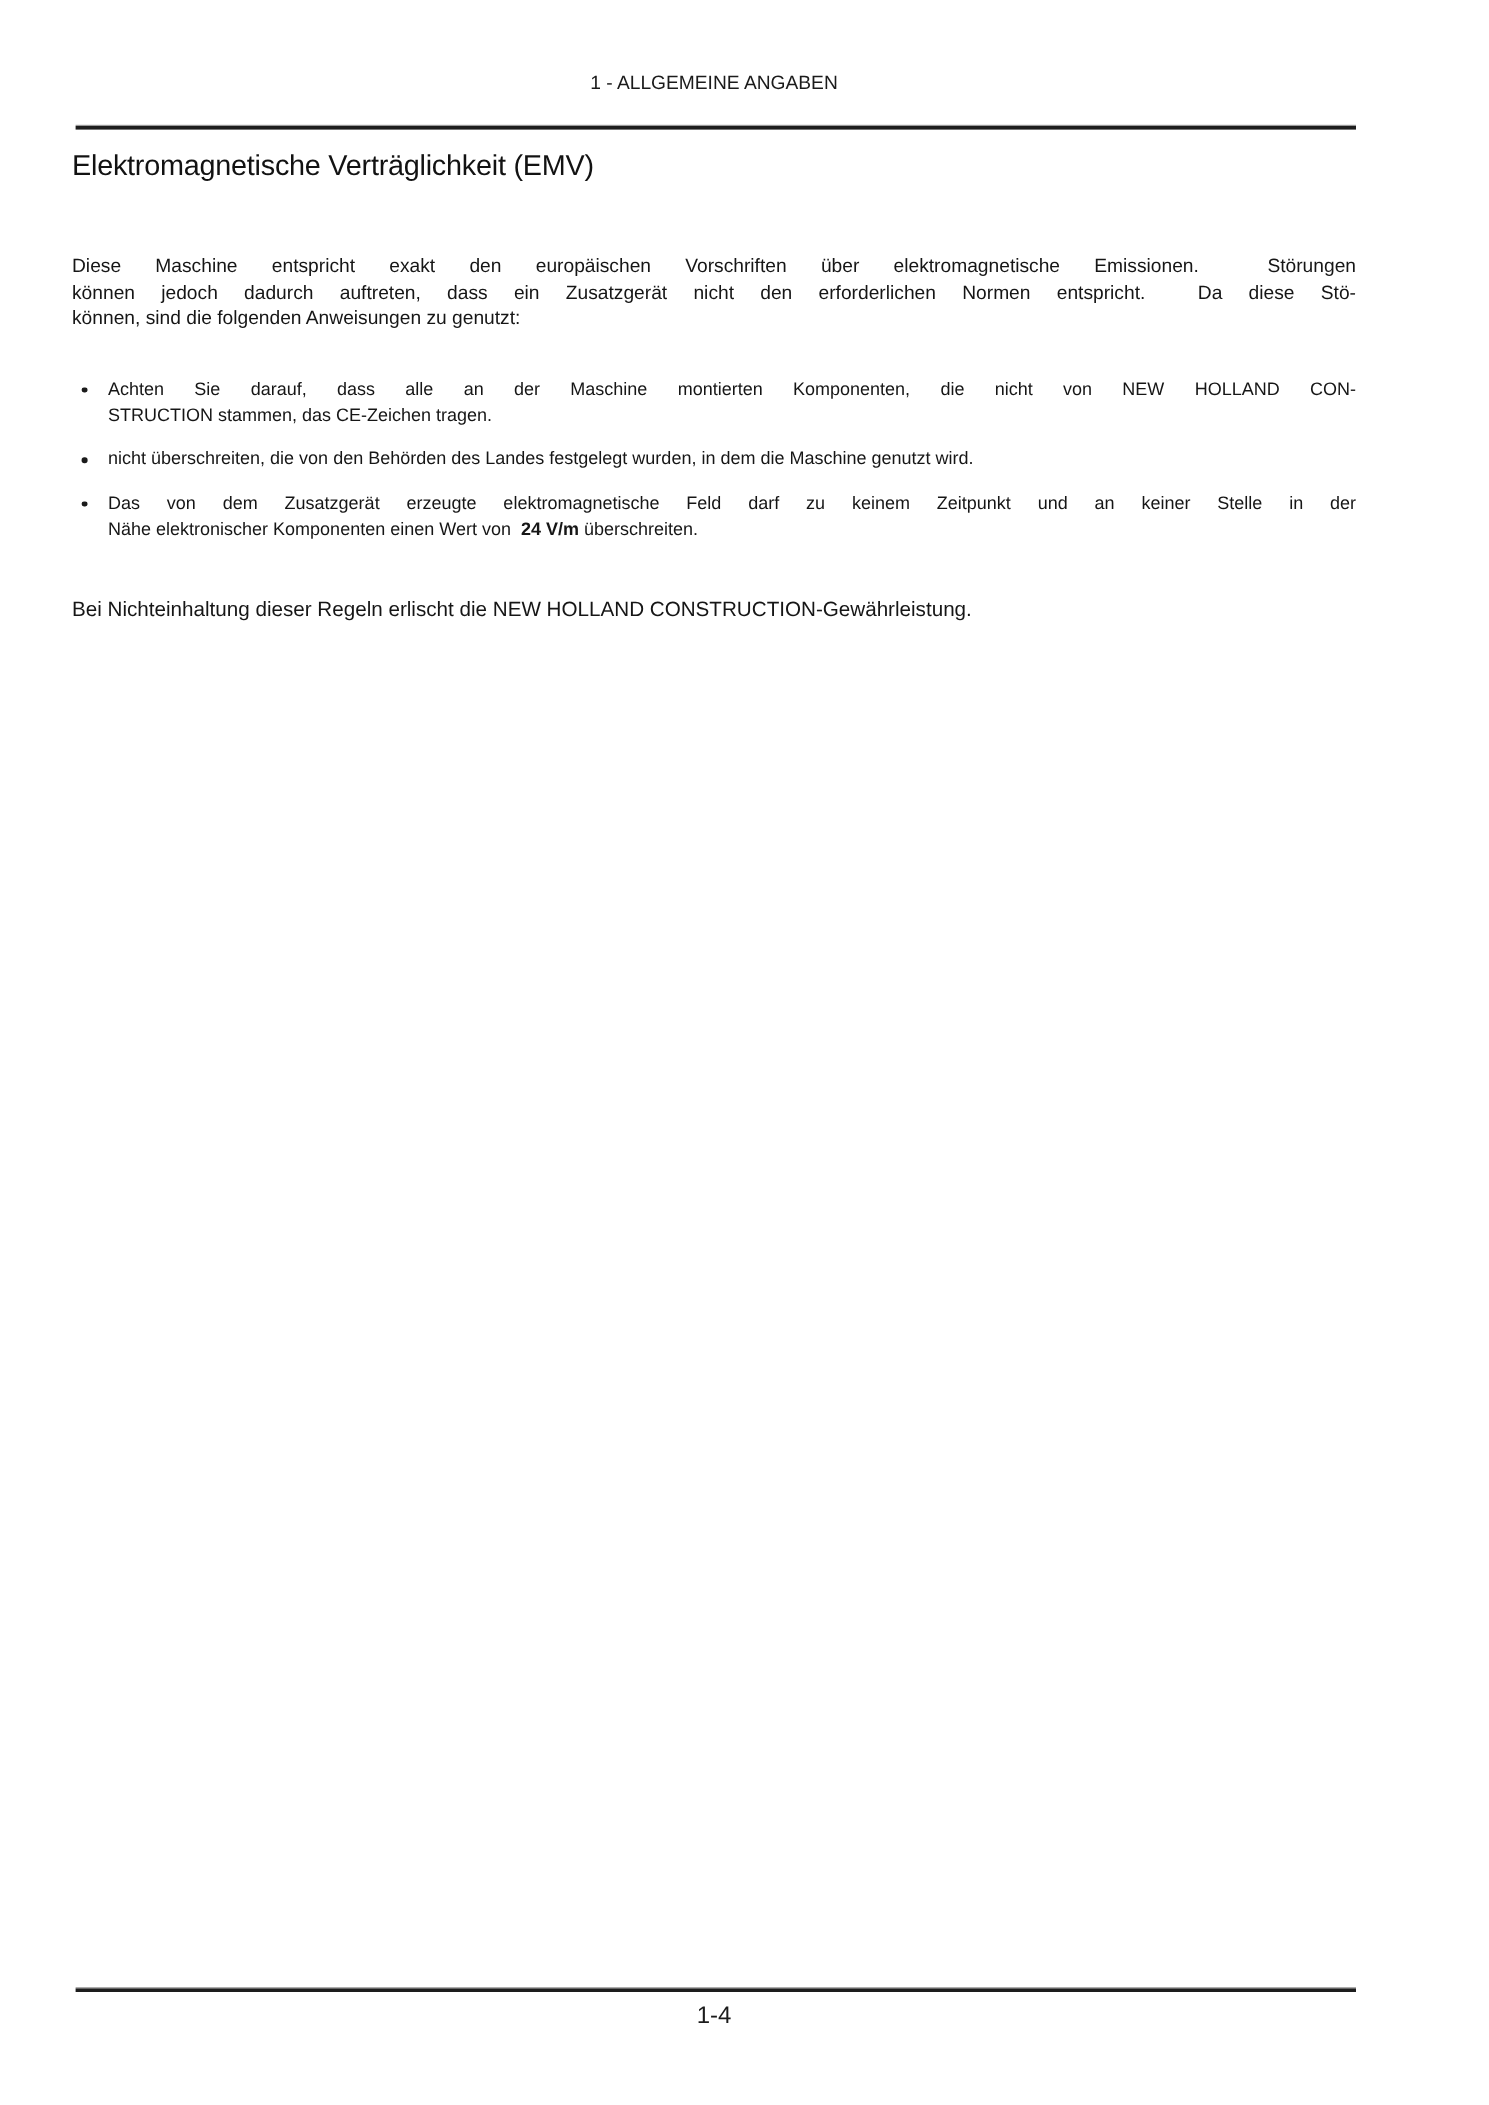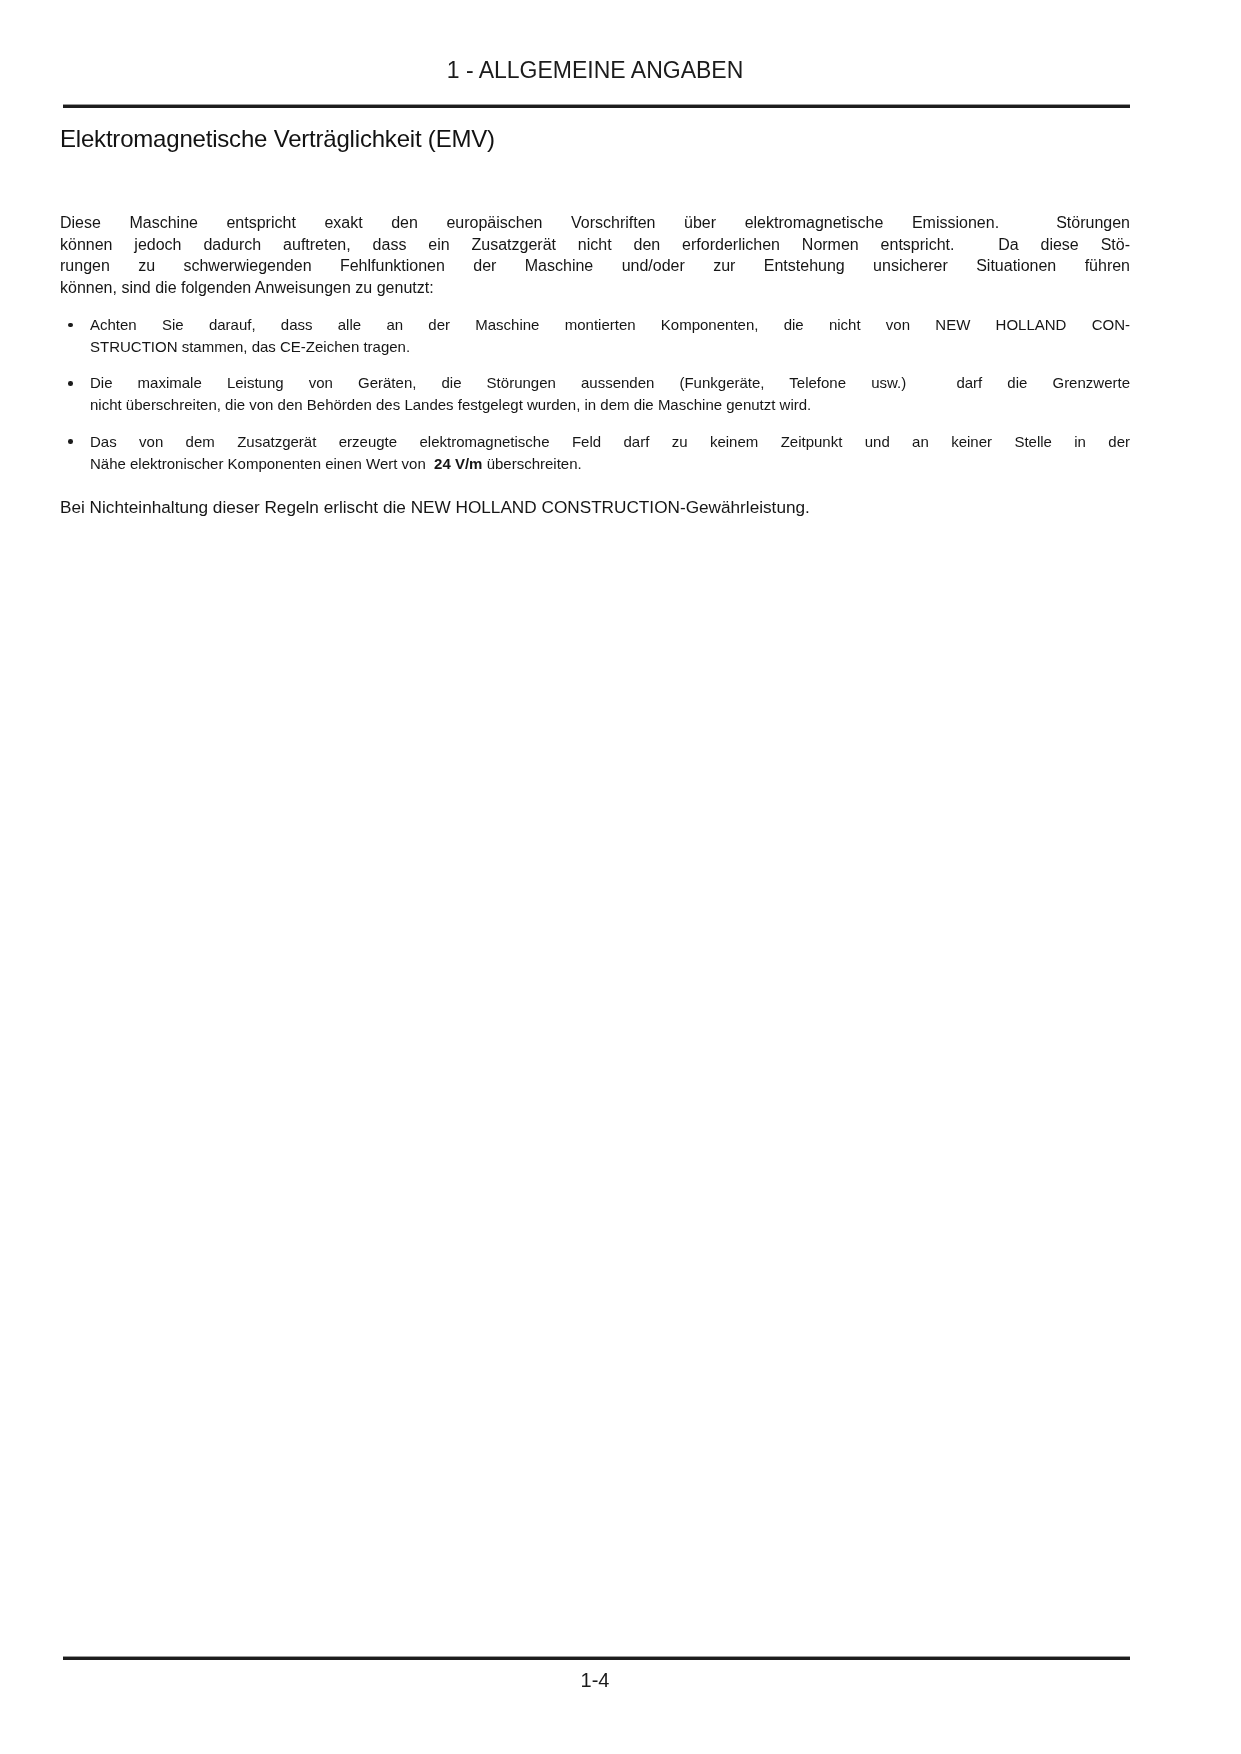--- a/index.html
+++ b/index.html
@@ -6,21 +6,21 @@
   .page{
     position:relative;
     width:1241px;height:1754px;
     background:#ffffff;
     font-family:"Liberation Sans",sans-serif;
     color:#161616;
     overflow:hidden;
   }
   .running-head{
     position:absolute;top:59px;left:60px;width:1070px;
-    text-align:center;font-size:23px;line-height:22px;
+    text-align:center;font-size:16px;line-height:22px;
     color:#1b1b1b;
   }
   .rule{
     position:absolute;left:63px;width:1067px;height:0;
     border-top:1px solid #9a9a9a;
     border-bottom:3px solid #1d1d1d;
   }
   .rule-top{top:104px;}
   .rule-bottom{top:1656px;}
   .section-title{
@@ -64,40 +64,38 @@
 
   <div class="running-head">1 - ALLGEMEINE ANGABEN</div>
 
   <div class="rule rule-top"></div>
 
   <h1 class="section-title" style="margin:0;">Elektromagnetische Verträglichkeit (EMV)</h1>
 
   <div class="intro">
       <div class="tline just">Diese Maschine entspricht exakt den europäischen Vorschriften über elektromagnetische Emissionen.&nbsp; Störungen</div>
       <div class="tline just">können jedoch dadurch auftreten, dass ein Zusatzgerät nicht den erforderlichen Normen entspricht.&nbsp; Da diese Stö-</div>
-      <div class="tline just">rungen zu schwerwiegenden Fehlfunktionen der Maschine und/oder zur Entstehung unsicherer Situationen führen</div>
       <div class="tline">können, sind die folgenden Anweisungen zu genutzt:</div>
     </div>
 
   <div class="bullets">
       <div class="bullet-item">
         <div class="bullet-marker">
           <span class="bullet-dot"></span>
         </div>
         <div class="bullet-content">
           <div class="tline just"><span>Achten Sie darauf, dass alle an der Maschine montierten Komponenten, die nicht von NEW HOLLAND CON-</span></div>
           <div class="tline"><span>STRUCTION stammen, das CE-Zeichen tragen.</span></div>
         </div>
       </div>
       <div class="bullet-item">
         <div class="bullet-marker">
           <span class="bullet-dot"></span>
         </div>
         <div class="bullet-content">
-          <div class="tline just"><span>Die maximale Leistung von Geräten, die Störungen aussenden (Funkgeräte, Telefone usw.)&nbsp; darf die Grenzwerte</span></div>
           <div class="tline"><span>nicht überschreiten, die von den Behörden des Landes festgelegt wurden, in dem die Maschine genutzt wird.</span></div>
         </div>
       </div>
       <div class="bullet-item">
         <div class="bullet-marker">
           <span class="bullet-dot"></span>
         </div>
         <div class="bullet-content">
           <div class="tline just"><span>Das von dem Zusatzgerät erzeugte elektromagnetische Feld darf zu keinem Zeitpunkt und an keiner Stelle in der</span></div>
           <div class="tline"><span>Nähe elektronischer Komponenten einen Wert von&nbsp; </span><span class="b">24 V/m</span><span> überschreiten.</span></div>

